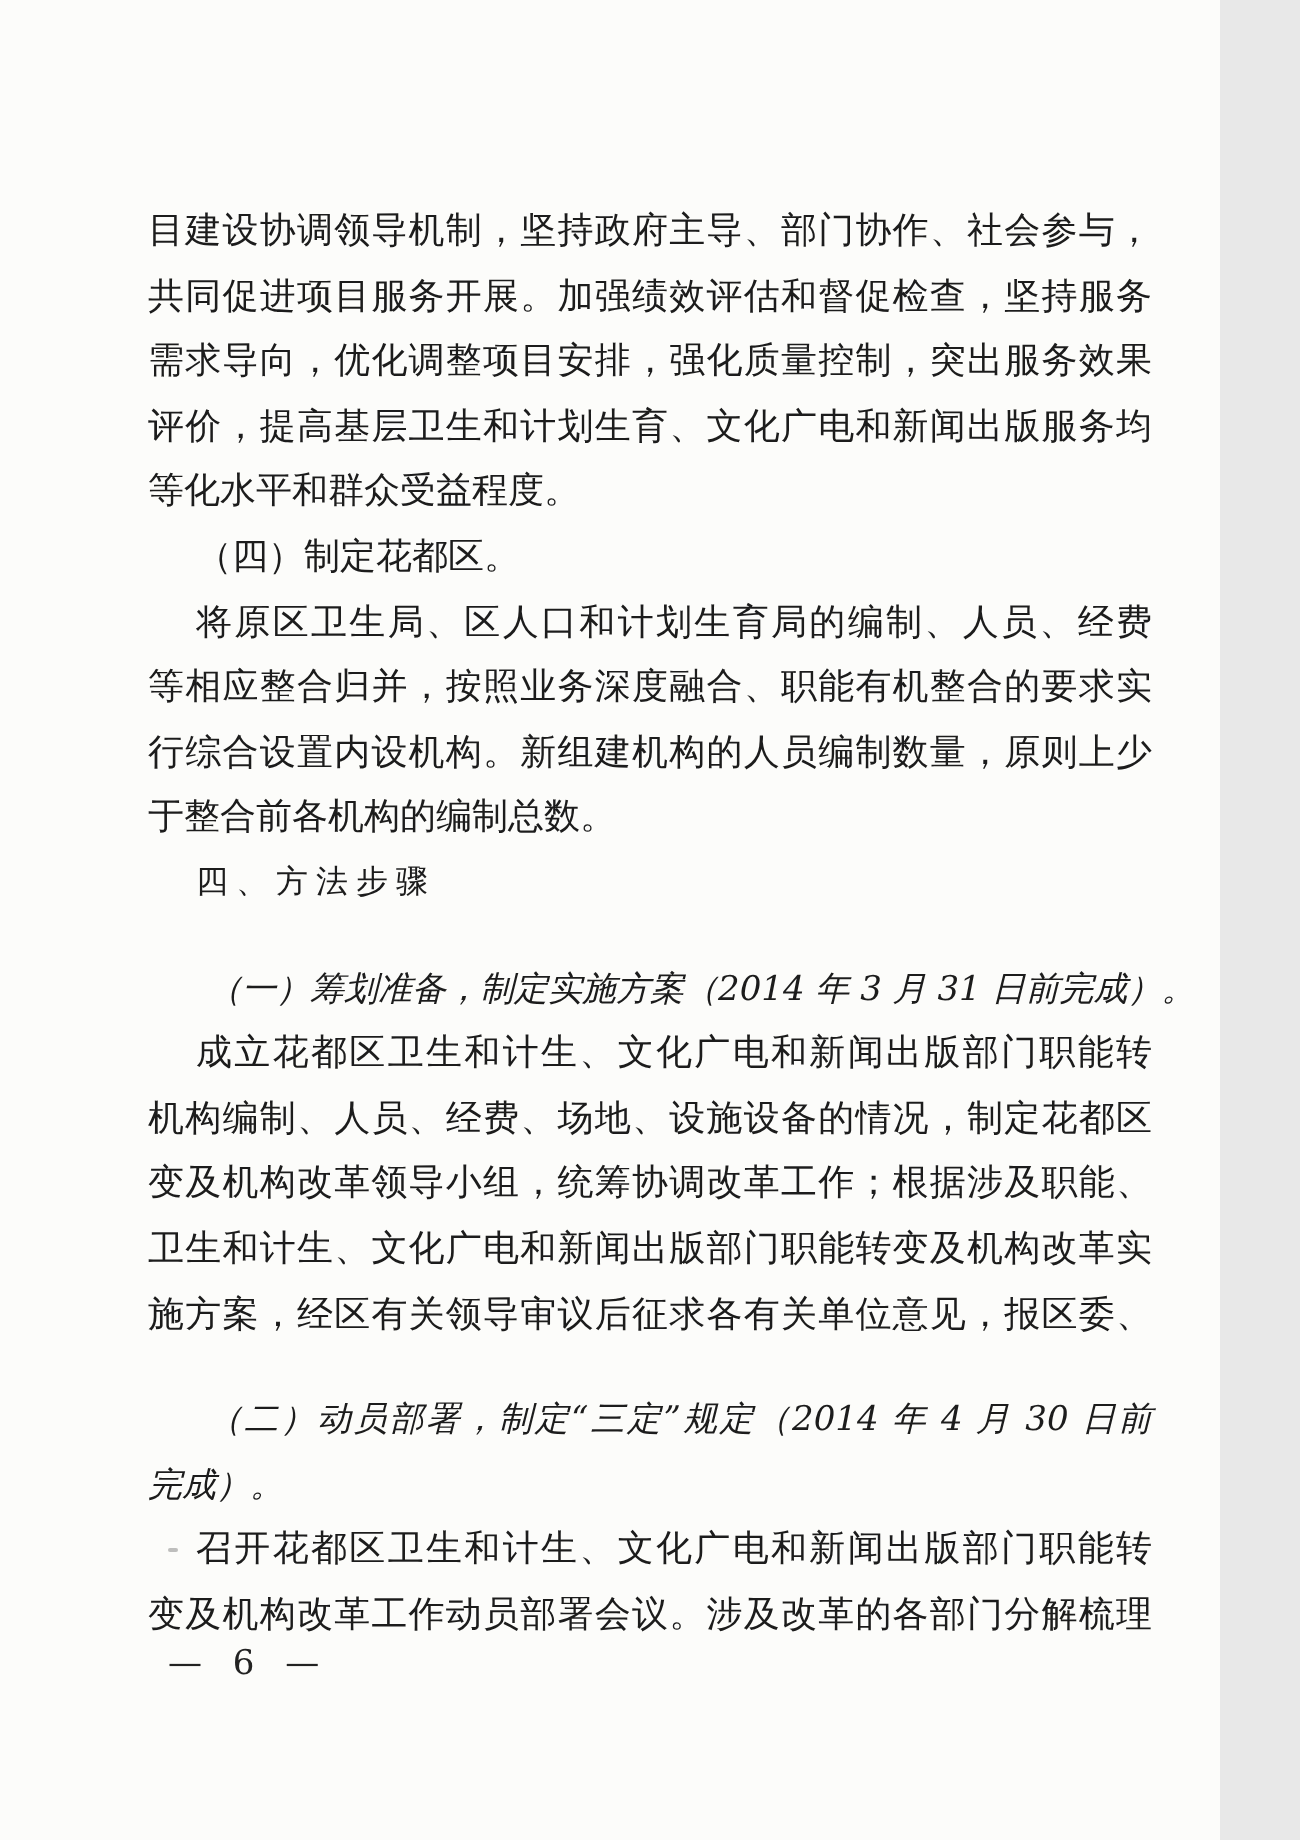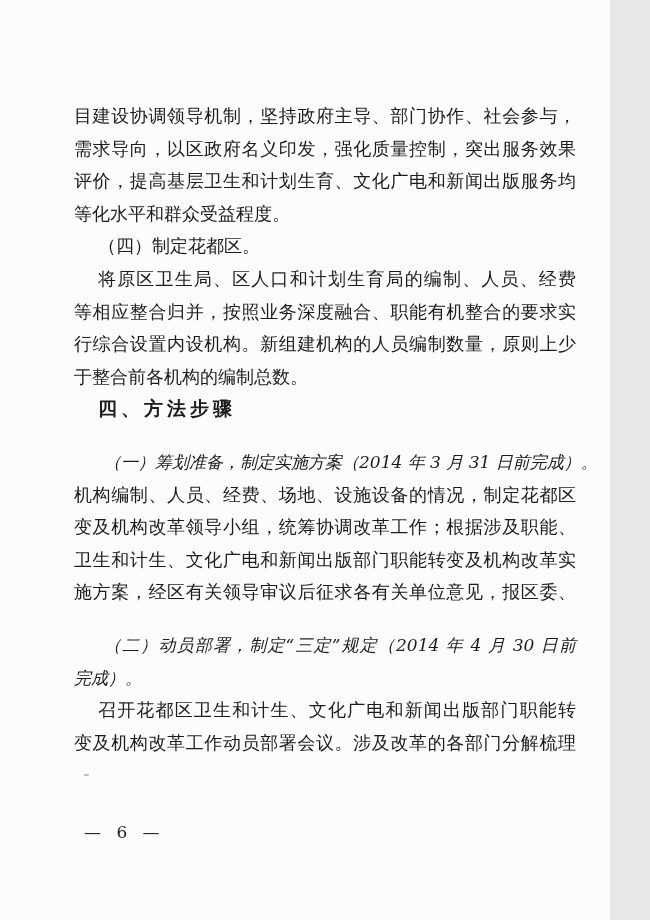--- a/index.html
+++ b/index.html
@@ -42,22 +42,22 @@
   .line.kaiti {
     font-style: italic;
     font-size: 17px;
   }
   .line.kaiti.indent {
     padding-left: 30px;
     margin-top: 20px;
   }
   .line.bold {
     font-family: "Liberation Sans", "DejaVu Sans", sans-serif;
-    font-weight: 700;
-    font-size: 19px;
+    font-weight: 400;
+    font-size: 16px;
     letter-spacing: 4px;
   }
   .page-number {
     position: absolute;
     left: 84px;
     top: 822px;
     font-size: 17px;
     letter-spacing: 1px;
     word-spacing: 8px;
     color: #222;
@@ -73,30 +73,32 @@
   .speck.s4 { left: 633px; top: 601px; width: 2px; height: 4px; opacity: 0.35; }
   .speck.s5 { left: 84px; top: 774px; width: 5px; height: 2px; border-radius: 1px; opacity: 0.35; }
 </style>
 </head>
 <body>
 
 <div class="page">
 
   <div class="textblock">
     <div class="line">目建设协调领导机制，坚持政府主导、部门协作、社会参与，</div>
-    <div class="line">需求导向，以区政府名义印发，强化质量控制，突出服务效果</div>
+    <div class="line">共同促进项目服务开展。加强绩效评估和督促检查，坚持服务</div>
+    <div class="line">需求导向，优化调整项目安排，强化质量控制，突出服务效果</div>
     <div class="line">评价，提高基层卫生和计划生育、文化广电和新闻出版服务均</div>
     <div class="line end">等化水平和群众受益程度。</div>
     <div class="line end indent">（四）制定花都区。</div>
     <div class="line indent">将原区卫生局、区人口和计划生育局的编制、人员、经费</div>
     <div class="line">等相应整合归并，按照业务深度融合、职能有机整合的要求实</div>
     <div class="line">行综合设置内设机构。新组建机构的人员编制数量，原则上少</div>
     <div class="line end">于整合前各机构的编制总数。</div>
     <div class="line end indent bold">四、方法步骤</div>
     <div class="line kaiti indent">（一）筹划准备，制定实施方案（2014 年 3 月 31 日前完成）。</div>
+    <div class="line indent">成立花都区卫生和计生、文化广电和新闻出版部门职能转</div>
     <div class="line">机构编制、人员、经费、场地、设施设备的情况，制定花都区</div>
     <div class="line">变及机构改革领导小组，统筹协调改革工作；根据涉及职能、</div>
     <div class="line">卫生和计生、文化广电和新闻出版部门职能转变及机构改革实</div>
     <div class="line">施方案，经区有关领导审议后征求各有关单位意见，报区委、</div>
     <div class="line kaiti indent">（二）动员部署，制定“三定”规定（2014 年 4 月 30 日前</div>
     <div class="line end kaiti">完成）。</div>
     <div class="line indent">召开花都区卫生和计生、文化广电和新闻出版部门职能转</div>
     <div class="line">变及机构改革工作动员部署会议。涉及改革的各部门分解梳理</div>
   </div>
 

